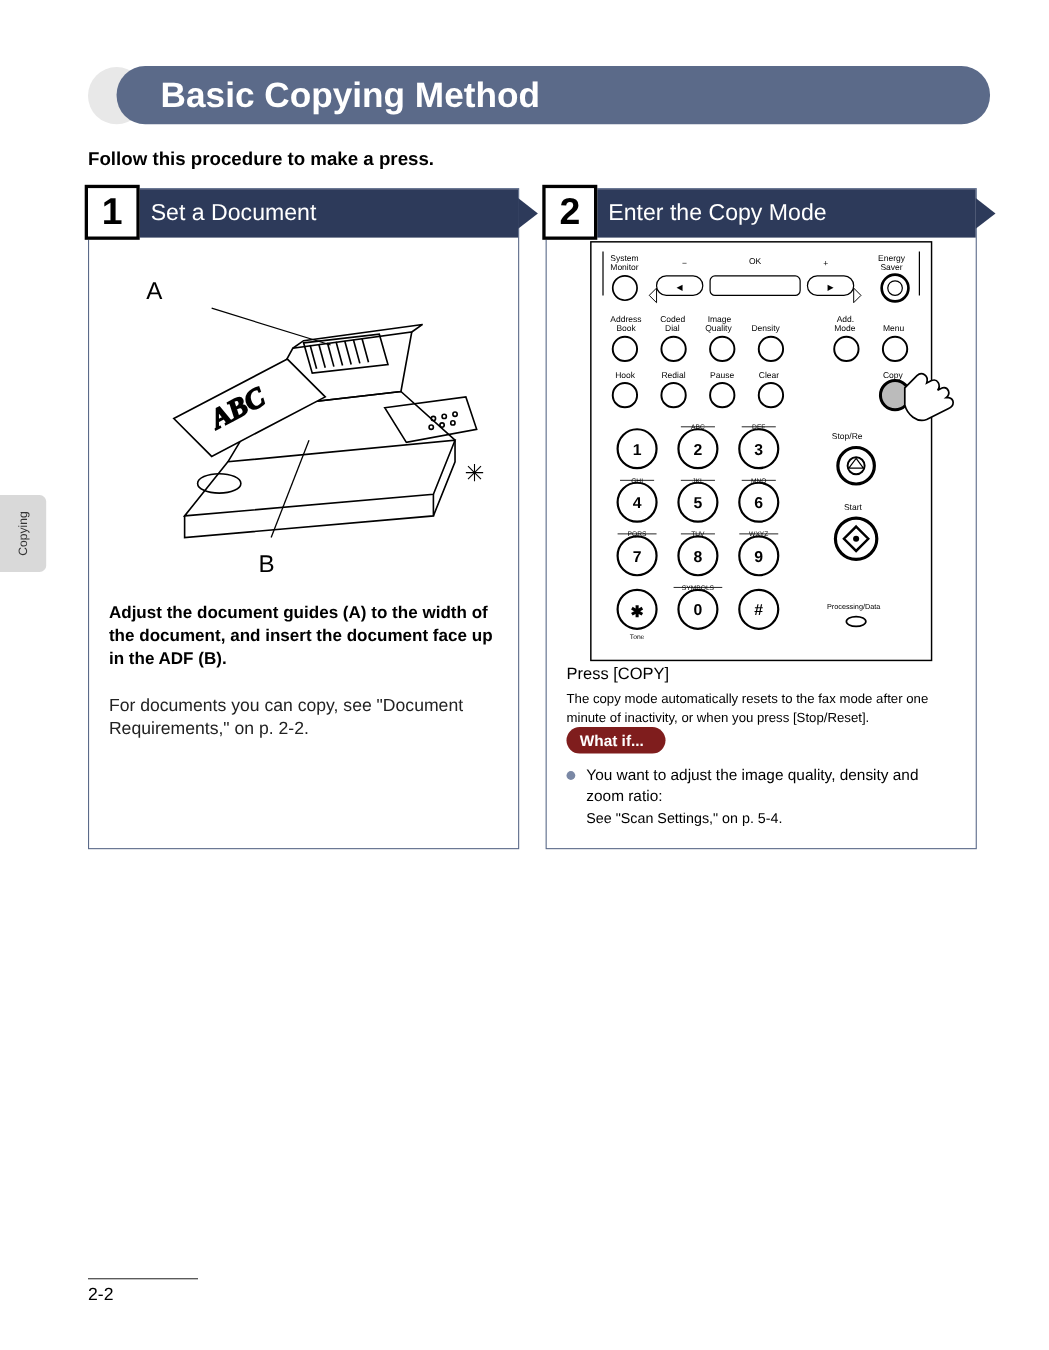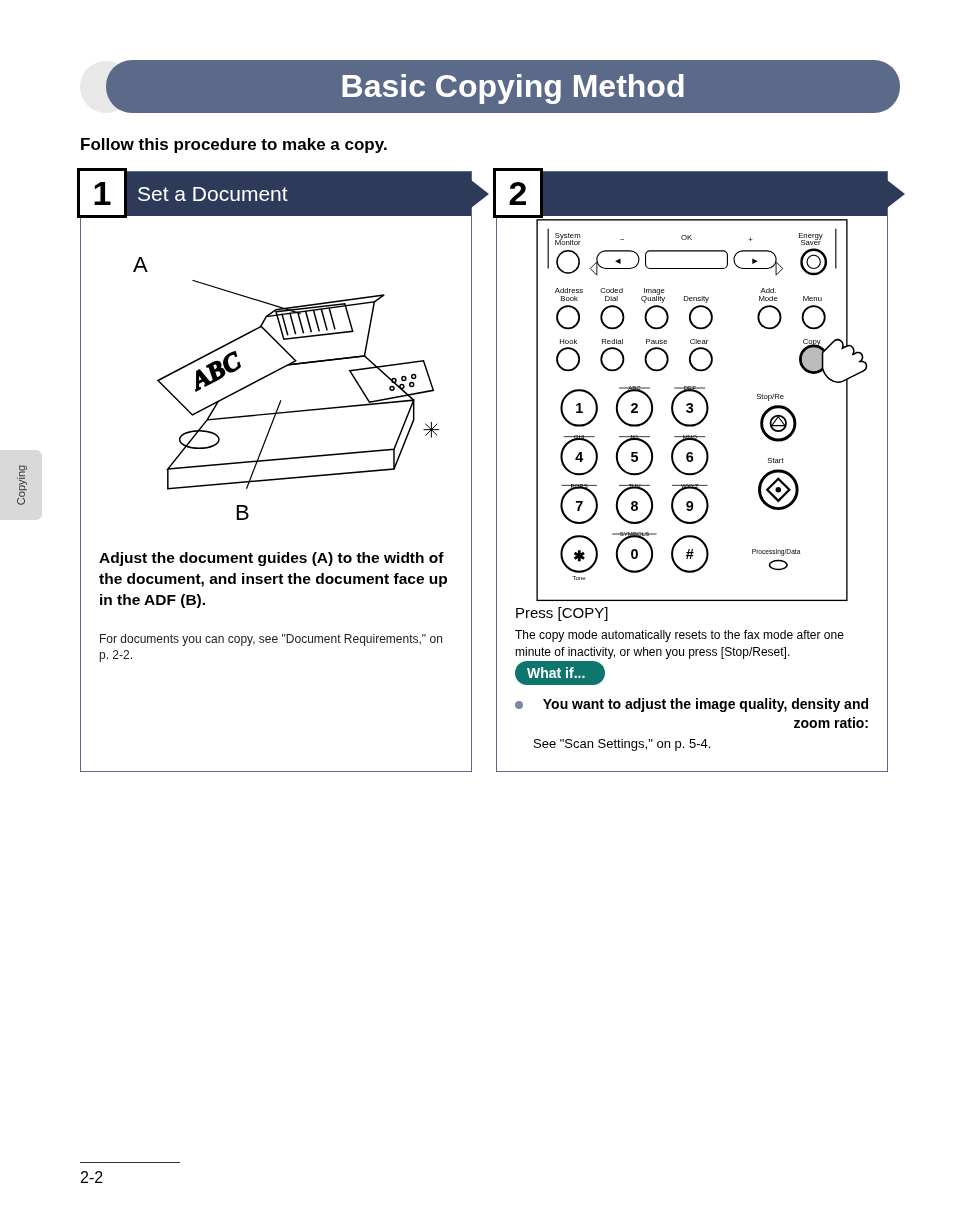--- a/index.html
+++ b/index.html
@@ -52,21 +52,20 @@
   .title-bar {
     background: #5b6a89;
     color: #fff;
     font-size: 32px;
     font-weight: bold;
     padding: 8px 20px 8px 40px;
     border-radius: 26px 26px 26px 26px;
     flex: 1;
     z-index: 1;
     position: relative;
-    text-align: center;
   }
   .intro {
     font-weight: bold;
     font-size: 17px;
     margin: 18px 0 16px 0;
   }
   .steps-row {
     display: flex;
     gap: 0;
   }
@@ -140,59 +139,58 @@
     justify-content: center;
     margin-bottom: 14px;
   }
   .step-instr {
     font-weight: bold;
     font-size: 15.5px;
     margin-bottom: 20px;
     line-height: 1.35;
   }
   .step-note {
-    font-size: 12px;
+    font-size: 16px;
     color: #222;
     line-height: 1.35;
   }
   .sub-head {
     font-weight: normal;
     font-size: 15px;
     margin-bottom: 6px;
   }
   .sub-note {
     font-size: 12px;
     line-height: 1.4;
   }
   .whatif-pill {
     display: inline-block;
-    background: #0f766e;
+    background: #7f1d1d;
     color: #fff;
     font-weight: bold;
     font-size: 14px;
     padding: 4px 20px 4px 12px;
     border-radius: 14px;
     margin-bottom: 10px;
   }
   .whatif-body {
     padding-left: 18px;
     position: relative;
   }
   .whatif-bullet {
     position: absolute;
     left: 0; top: 6px;
     width: 8px; height: 8px;
     background: #7a88a5;
     border-radius: 50%;
   }
   .whatif-q {
-    font-weight: bold;
+    font-weight: normal;
     font-size: 14px;
     line-height: 1.4;
-    text-align: right;
   }
   .whatif-a {
     font-size: 13px;
     margin-top: 2px;
   }
   .page-footer {
     position: absolute;
     left: 80px;
     bottom: 40px;
     font-size: 16px;
@@ -215,21 +213,21 @@
   <span class="side-tab-text">Copying</span>
 </div>
 
 <div class="content">
 
   <div class="title-band">
     <div class="title-bullet"></div>
     <div class="title-bar">Basic Copying Method</div>
   </div>
 
-  <div class="intro">Follow this procedure to make a copy.</div>
+  <div class="intro">Follow this procedure to make a press.</div>
 
   <div class="steps-row">
 
     <div class="step-col">
       <div class="step-header">
         <div class="step-num">1</div>
         <div class="step-title">Set a Document</div>
         <div class="arrow-right outgoing"></div>
       </div>
       <div class="step-body">
@@ -291,20 +289,21 @@
         </div>
 
         <div class="step-instr">Adjust the document guides (A) to the width of the document, and insert the document face up in the ADF (B).</div>
         <div class="step-note">For documents you can copy, see "Document Requirements," on p. 2-2.</div>
       </div>
     </div>
 
     <div class="step-col">
       <div class="step-header">
         <div class="step-num">2</div>
+        <div class="step-title">Enter the Copy Mode</div>
         <div class="arrow-right outgoing"></div>
       </div>
       <div class="step-body">
         <div class="panel-illus">
           <svg viewBox="0 0 320 360">
             <rect x="20" y="8" width="280" height="344" fill="#fff" stroke="#000" stroke-width="1.2"></rect>
             <line x1="30" y1="16" x2="30" y2="52" stroke="#000"></line>
             <line x1="290" y1="16" x2="290" y2="52" stroke="#000"></line>
 
             <text class="cp-label" x="36" y="24"><tspan x="36" dy="0">System</tspan><tspan x="36" dy="7">Monitor</tspan></text>

